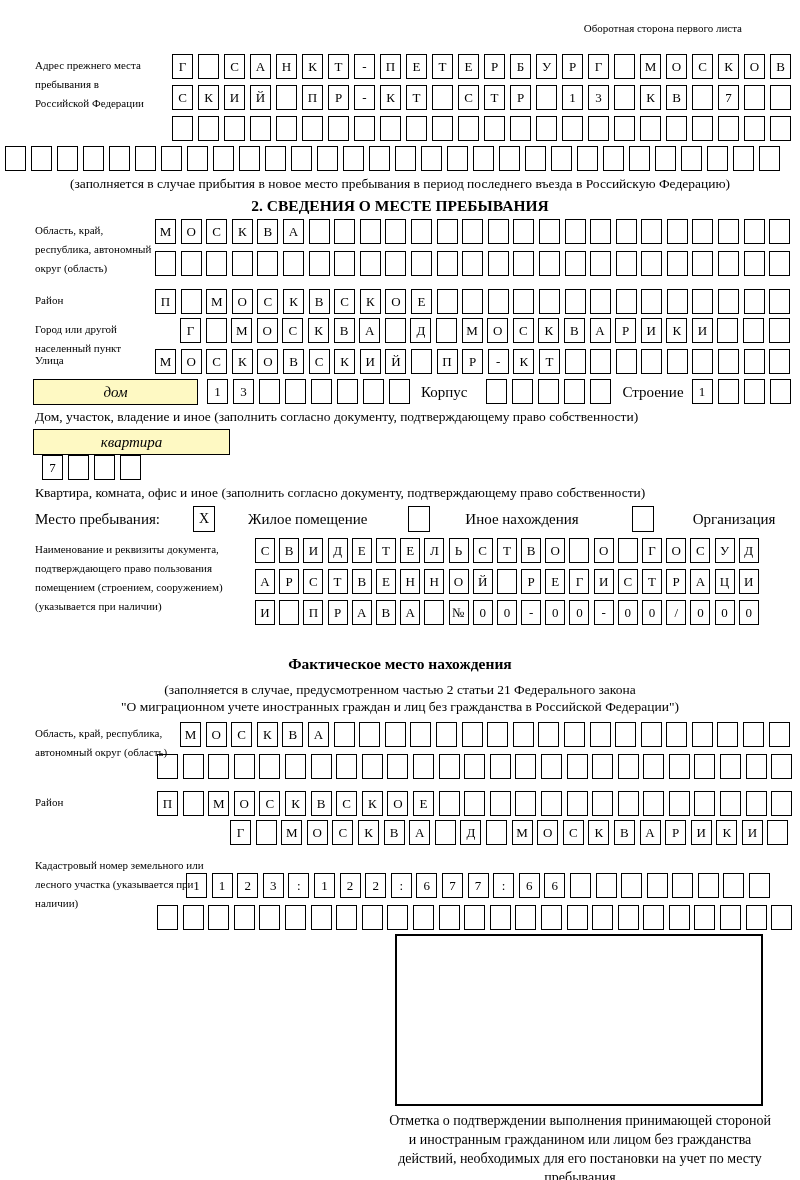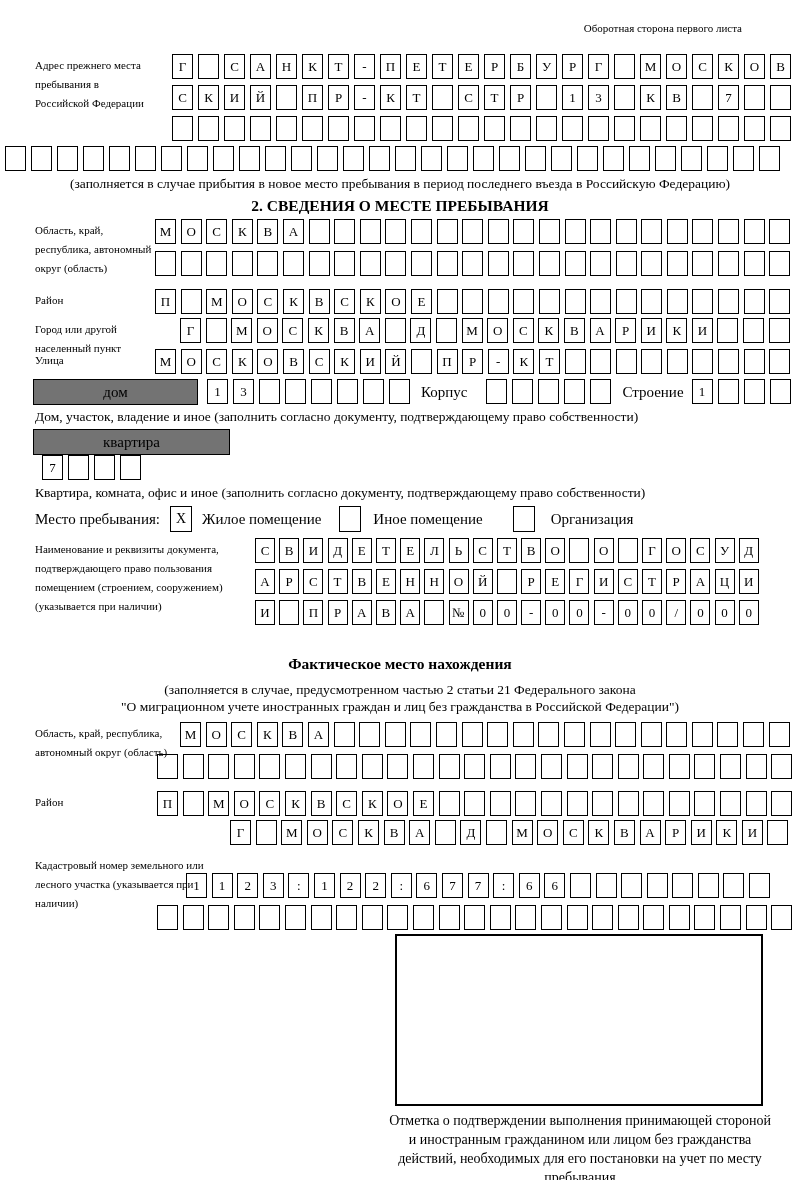--- a/index.html
+++ b/index.html
@@ -28,22 +28,22 @@
   .pitch26 .cell{margin-right:5px;}
   .doc .cell{width:20px;margin-right:4.2px;}
   .mb{margin-bottom:6px;}
   .mb7{margin-bottom:7px;}
 
   .center-note{text-align:center;font-size:13.5px;line-height:17px;}
   .sec-title{text-align:center;font-size:15.5px;font-weight:bold;}
   .caption{margin-left:35px;font-size:13.5px;line-height:17px;}
 
   .widebox{
-    box-sizing:border-box;border:1.5px solid #000;height:26px;background:#737373;
-    display:flex;align-items:center;justify-content:center;font-size:15px;flex:none;
+    box-sizing:border-box;border:1.5px solid #000;height:26px;background:#fef9c3;
+    display:flex;align-items:center;justify-content:center;font-size:15px;flex:none;font-style:italic;
   }
   .houserow{display:flex;align-items:flex-start;}
   .inline-label{font-size:15px;line-height:26px;flex:none;}
 
   .stayrow{display:flex;align-items:center;margin-left:35px;font-size:15px;}
   .checkbox{
     flex:none;width:22px;height:26px;box-sizing:border-box;border:1.5px solid #000;
     display:flex;align-items:center;justify-content:center;font-size:14px;background:#fff;
   }
 
@@ -367,26 +367,26 @@
     <div class="widebox" style="width:197px;">квартира</div>
     <div class="cellrow pitch26" style="margin-left:9px;">
         <span class="cell">7</span>
         <span class="cell"></span>
         <span class="cell"></span>
         <span class="cell"></span>
       </div>
   </div>
   <div class="caption" style="margin-top:4px;">Квартира, комната, офис и иное (заполнить согласно документу, подтверждающему право собственности)</div>
 
-  <div class="stayrow" style="margin-top:5px;">
+  <div class="stayrow" style="margin-top:5px;gap:23px;">
     <span>Место пребывания:</span>
     <span class="checkbox" style="margin-left:10px;">X</span>
     <span style="margin-left:10px;">Жилое помещение</span>
     <span class="checkbox" style="margin-left:18px;"></span>
-    <span style="margin-left:12px;">Иное помещение</span>
+    <span style="margin-left:12px;">Иное нахождения</span>
     <span class="checkbox" style="margin-left:30px;"></span>
     <span style="margin-left:16px;">Организация</span>
   </div>
 
   <div class="frow" style="margin-top:6px;">
     <div class="flabel wide">Наименование и реквизиты документа, подтверждающего право пользования помещением (строением, сооружением) (указывается при наличии)</div>
     <div style="margin-left:255px;">
       <div class="cellrow doc mb">
           <span class="cell">С</span>
           <span class="cell">В</span>

